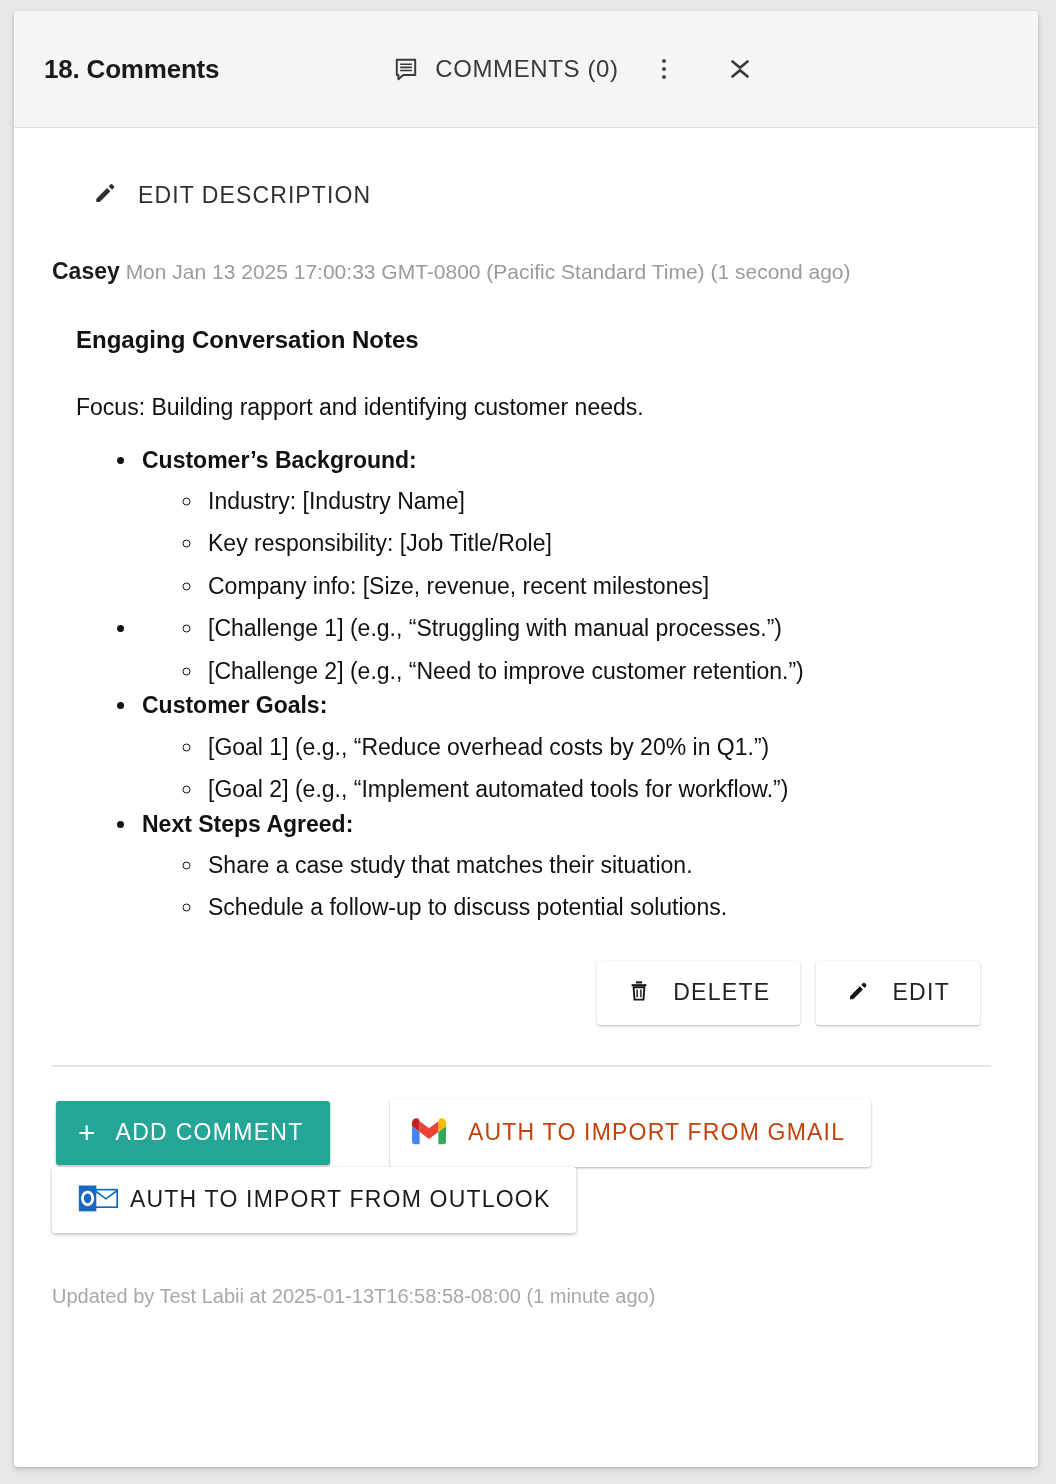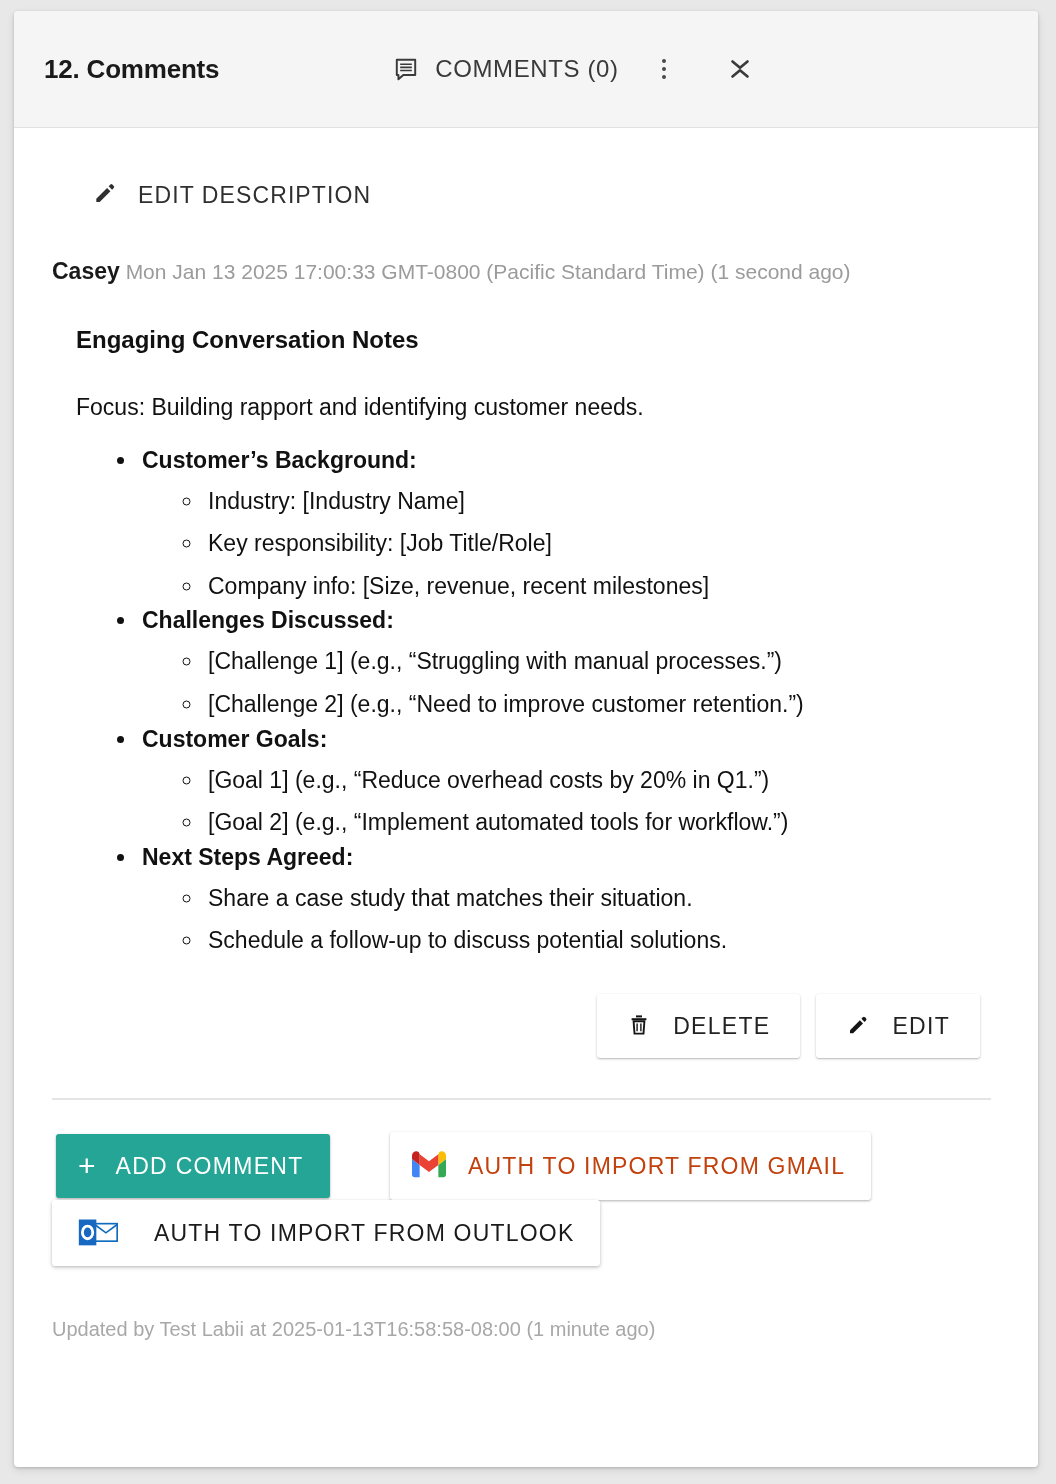--- a/index.html
+++ b/index.html
@@ -279,21 +279,21 @@
     left: 0px;
     top: 66px;
     height: 66px;
     padding: 0 26px 0 26px;
     background: #ffffff;
     border: none;
     border-radius: 3px;
     box-shadow: 0 1px 3px rgba(0,0,0,0.20), 0 2px 5px rgba(0,0,0,0.10);
     display: flex;
     align-items: center;
-    gap: 36px;
+    gap: 12px;
     cursor: pointer;
     z-index: 3;
   }
   .btn-outlook .label {
     font-size: 23px;
     letter-spacing: 1.2px;
     color: #1b1b1b;
   }
 
   .footer-updated {
@@ -302,21 +302,21 @@
     color: #a8a8a8;
     padding-left: 0px;
   }
 </style>
 </head>
 <body>
 
 <div class="card">
 
   <div class="card-header">
-    <div class="header-title">12. Comments</div>
+    <div class="header-title">18. Comments</div>
 
     <div class="header-actions">
 
       <div class="comments-btn">
         <span class="icon-comment">
           <svg width="26" height="26" viewBox="0 0 24 24" fill="none">
             <path d="M3.5 3.5h17v14h-11l-4.5 4v-4h-1.5z" stroke="#3a3a3a" stroke-width="1.8" fill="none" stroke-linejoin="round"></path>
             <line x1="6.6" y1="7.6" x2="17.4" y2="7.6" stroke="#3a3a3a" stroke-width="1.5"></line>
             <line x1="6.6" y1="10.5" x2="17.4" y2="10.5" stroke="#3a3a3a" stroke-width="1.5"></line>
             <line x1="6.6" y1="13.4" x2="17.4" y2="13.4" stroke="#3a3a3a" stroke-width="1.5"></line>
@@ -368,21 +368,20 @@
     <ul class="lvl1">
       <li>
         <span class="cat">Customer’s Background:</span>
         <ul class="lvl2">
           <li>Industry: [Industry Name]</li>
           <li>Key responsibility: [Job Title/Role]</li>
           <li>Company info: [Size, revenue, recent milestones]</li>
         </ul>
       </li>
       <li>
-        <span class="cat">Challenges Discussed:</span>
         <ul class="lvl2">
           <li>[Challenge 1] (e.g., “Struggling with manual processes.”)</li>
           <li>[Challenge 2] (e.g., “Need to improve customer retention.”)</li>
         </ul>
       </li>
       <li>
         <span class="cat">Customer Goals:</span>
         <ul class="lvl2">
           <li>[Goal 1] (e.g., “Reduce overhead costs by 20% in Q1.”)</li>
           <li>[Goal 2] (e.g., “Implement automated tools for workflow.”)</li>

